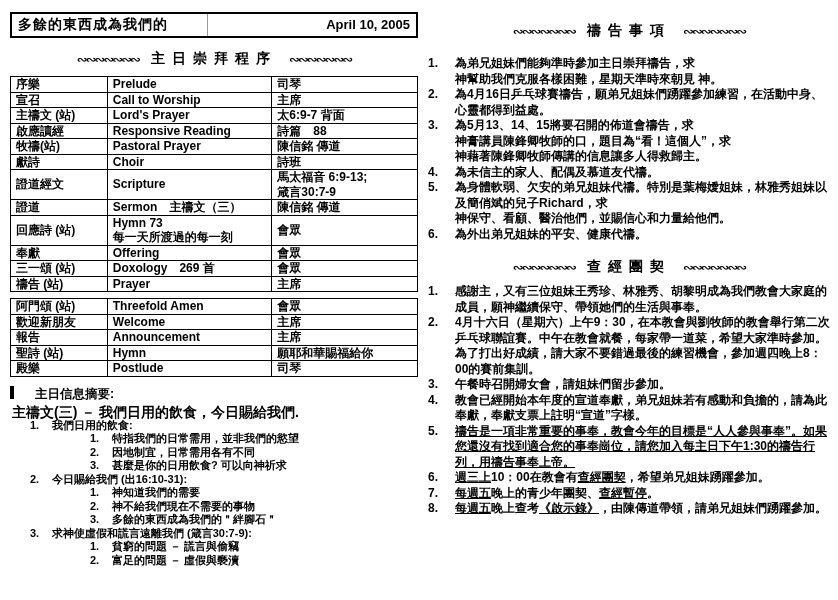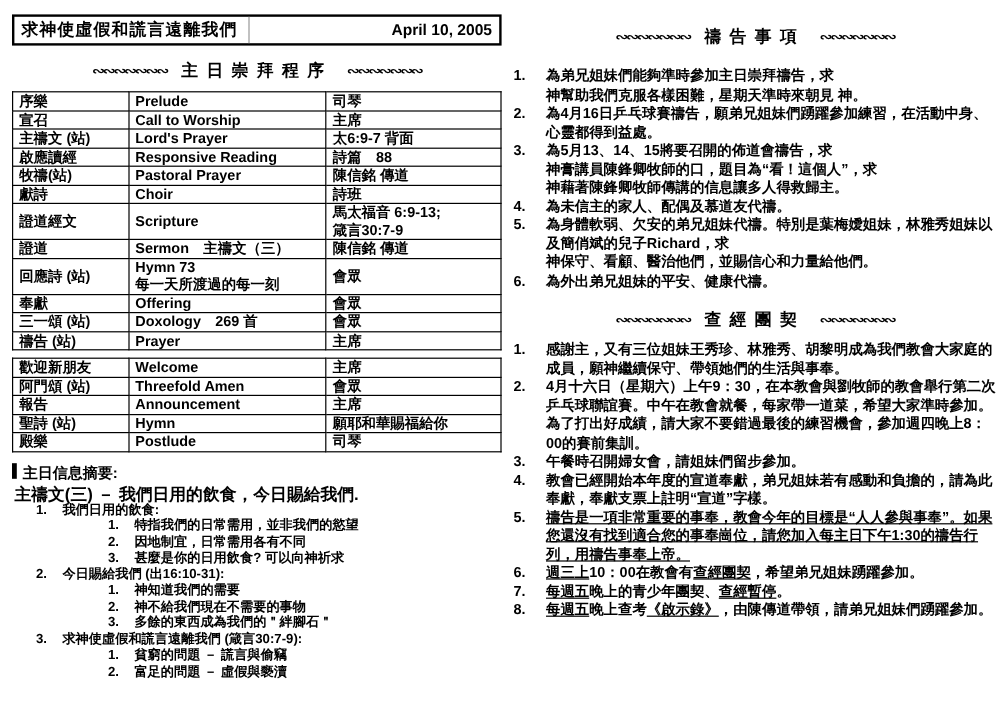--- a/index.html
+++ b/index.html
@@ -26,21 +26,21 @@
   
   table.wt{border-collapse:collapse;width:100%;table-layout:fixed;}
   table.wt td{border:1.5px solid #000;padding:0 5px;font-size:12px;line-height:14.5px;vertical-align:middle;white-space:pre-line;}
   table.wt td.c1{width:23%;}
   table.wt td.c2{width:41%;}
   table.wt td.c3{width:36%;}
   .bene{margin-left:3px;width:calc(100% - 3px);margin-top:2px;}
   .tbl2{margin-top:6px;}
 
   
-  .msg-head{display:flex;gap:5px;margin:9px 0 2px 0;font-size:12.5px;}
+  .msg-head{display:flex;gap:21px;margin:9px 0 2px 0;font-size:12.5px;}
   .msg-bar{display:inline-block;width:4px;height:13px;background:#000;}
   .intro{font-size:14px;line-height:14px;margin-left:2px;}
   .outline .oline{display:flex;font-size:11px;line-height:13.5px;}
   .outline .lv1{margin-left:20px;}
   .outline .lv2{margin-left:80px;}
   .outline .onum{flex:none;width:22px;}
   .outline .otxt{flex:1;}
 
   
   .nlist .nrow{display:flex;font-size:12px;line-height:15.5px;margin:0;}
@@ -52,21 +52,21 @@
   .report-list{margin-top:8px;}
 </style>
 </head>
 <body>
 
 <div class="page">
 
   <div class="col-left">
 
     <div class="hdr">
-      <div class="hdr-zh">求神使虛假和謊言遠離我們</div>
+      <div class="hdr-zh">多餘的東西成為我們的</div>
       <div class="hdr-en">April 10, 2005</div>
     </div>
 
     <div class="sec-title">
       <span class="orn">∾∾∾∾∾∾∾</span>
       <span class="t">主日崇拜程序</span>
       <span class="orn">∾∾∾∾∾∾∾</span>
     </div>
 
     <table class="wt">
@@ -133,28 +133,28 @@
             <td class="c2">Prayer</td>
             <td class="c3">主席</td>
           </tr>
         </tbody>
     </table>
 
 
     <table class="wt tbl2">
       <tbody id="worship2-body">
           <tr>
+            <td class="c1">阿門頌 (站)</td>
+            <td class="c2">Threefold Amen</td>
+            <td class="c3">會眾</td>
+          </tr>
+          <tr>
             <td class="c1">歡迎新朋友</td>
             <td class="c2">Welcome</td>
             <td class="c3">主席</td>
-          </tr>
-          <tr>
-            <td class="c1">阿門頌 (站)</td>
-            <td class="c2">Threefold Amen</td>
-            <td class="c3">會眾</td>
           </tr>
           <tr>
             <td class="c1">報告</td>
             <td class="c2">Announcement</td>
             <td class="c3">主席</td>
           </tr>
           <tr>
             <td class="c1">聖詩 (站)</td>
             <td class="c2">Hymn</td>
             <td class="c3">願耶和華賜福給你</td>

